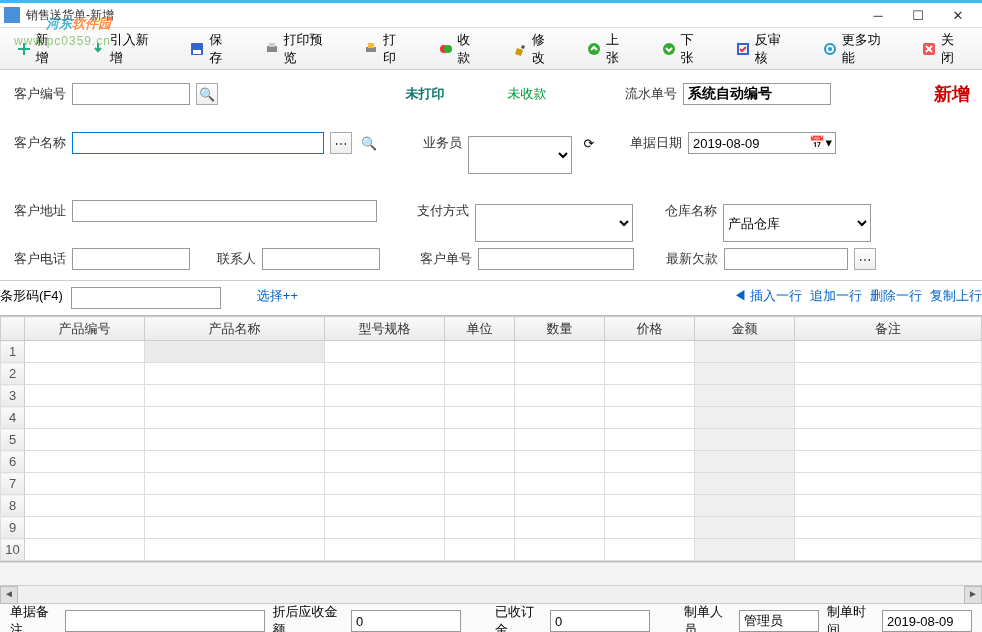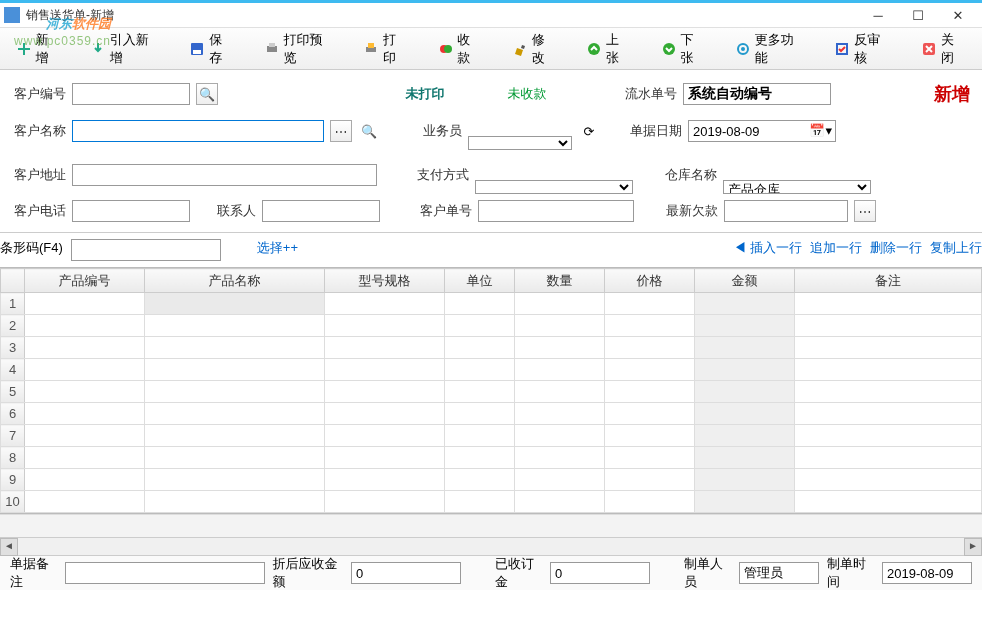--- a/index.html
+++ b/index.html
@@ -17,21 +17,21 @@
 .watermark .url { font-size: 12px; color: #6ab04c; letter-spacing: 1px; margin-left: 14px; }
 
 .toolbar { height: 42px; background: linear-gradient(#fdfdfd, #f0f0f0); border-bottom: 1px solid #ccc; display: flex; align-items: center; padding: 0 10px; gap: 18px; }
 .tb-btn { display: flex; align-items: center; gap: 4px; cursor: pointer; padding: 4px 6px; }
 .tb-icon { width: 16px; height: 16px; display: inline-flex; align-items: center; justify-content: center; }
 
 .form-area { padding: 12px 12px 4px 8px; background: #fff; border-bottom: 1px solid #ccc; }
 .form-row { display: flex; align-items: center; margin-bottom: 6px; gap: 6px; }
 .lbl { width: 58px; text-align: right; color: #333; white-space: nowrap; }
 .inp { border: 1px solid #999; height: 22px; padding: 0 4px; background: #fff; }
-.sel { border: 1px solid #999; height: 14px; background: #fff; margin-top: 24px; }
+.sel { border: 1px solid #999; height: 38px; background: #fff; margin-top: 24px; }
 .btn-small { border: 1px solid #aaa; background: linear-gradient(#fff,#eee); height: 22px; width: 22px; cursor: pointer; display: flex; align-items: center; justify-content: center; }
 .status-red { color: #0f766e; font-weight: bold; }
 .status-green { color: #009933; }
 .big-mode { color: #cc0000; font-weight: bold; font-size: 18px; }
 .bold-inp { font-weight: bold; font-size: 14px; }
 
 .barcode-row { padding: 6px 0; display: flex; gap: 8px; }
 .link-blue { color: #0066cc; cursor: pointer; }
 .table-actions { margin-left: auto; display: flex; gap: 8px; }
 
@@ -145,34 +145,34 @@
         <svg width="14" height="14">
           <circle cx="7" cy="7" r="6" fill="#3a3"></circle>
           <path d="M4 6l3 3 3-3" stroke="#fff" stroke-width="2" fill="none"></path>
         </svg>
       </span>
       <span>下张</span>
     </div>
   <div class="tb-btn">
       <span class="tb-icon">
         <svg width="14" height="14">
+          <rect x="2" y="2" width="10" height="10" fill="none" stroke="#36c" stroke-width="2"></rect>
+          <path d="M4 7l2 2 4-4" stroke="#e33" stroke-width="2" fill="none"></path>
+        </svg>
+      </span>
+      <span>反审核</span>
+    </div>
+  <div class="tb-btn">
+      <span class="tb-icon">
+        <svg width="14" height="14">
           <circle cx="7" cy="7" r="5" fill="none" stroke="#29c" stroke-width="2"></circle>
           <circle cx="7" cy="7" r="2" fill="#29c"></circle>
         </svg>
       </span>
       <span>更多功能</span>
-    </div>
-  <div class="tb-btn">
-      <span class="tb-icon">
-        <svg width="14" height="14">
-          <rect x="2" y="2" width="10" height="10" fill="none" stroke="#36c" stroke-width="2"></rect>
-          <path d="M4 7l2 2 4-4" stroke="#e33" stroke-width="2" fill="none"></path>
-        </svg>
-      </span>
-      <span>反审核</span>
     </div>
   <div class="tb-btn">
       <span class="tb-icon">
         <svg width="14" height="14">
           <rect x="1" y="1" width="12" height="12" fill="#e55" rx="2"></rect>
           <path d="M4 4l6 6M10 4l-6 6" stroke="#fff" stroke-width="2"></path>
         </svg>
       </span>
       <span>关闭</span>
     </div>

